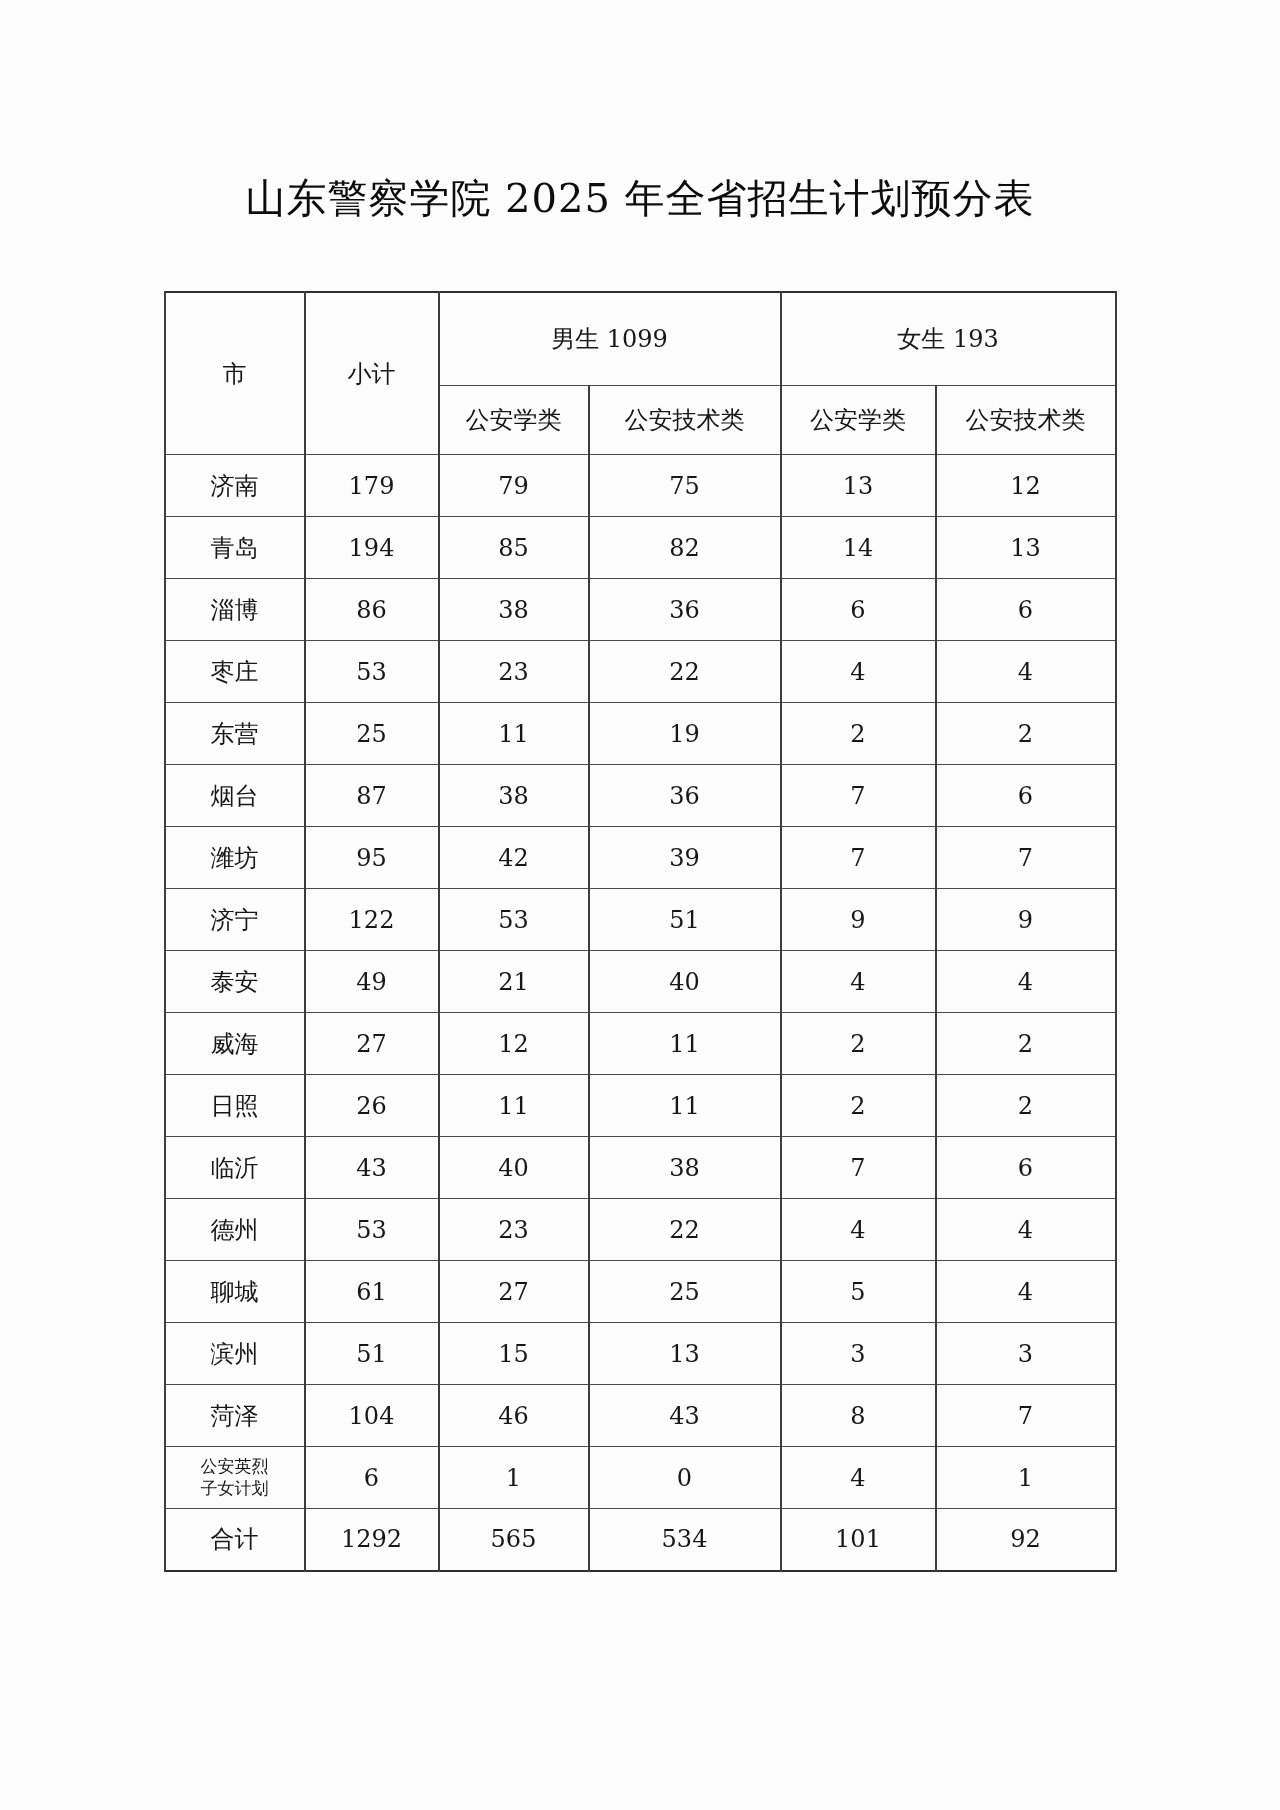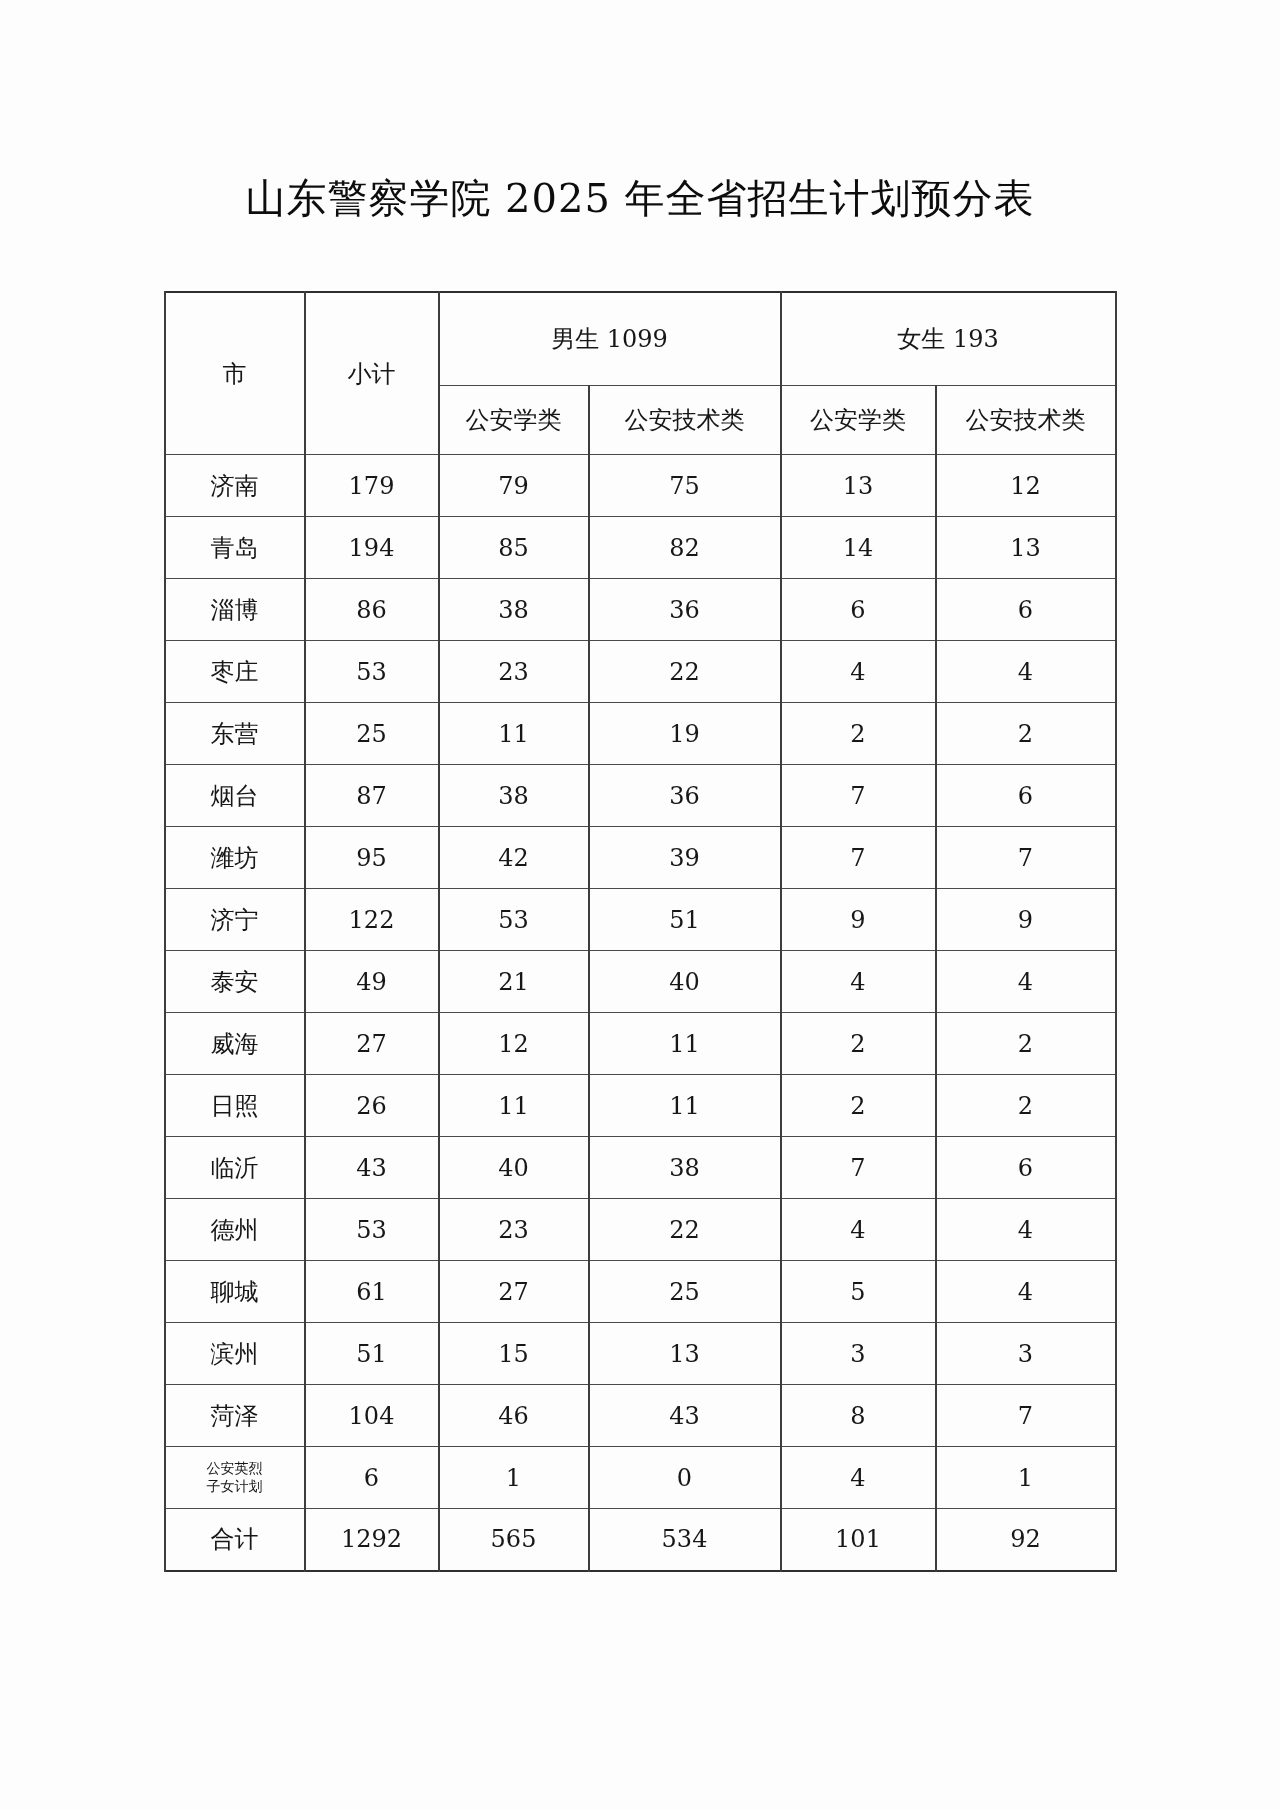--- a/index.html
+++ b/index.html
@@ -40,21 +40,21 @@
     vertical-align: middle;
     font-weight: normal;
     font-size: 24px;
     color: #171717;
     padding: 0;
   }
   .enroll-table thead tr.group-row th { height: 92px; margin-top: 44px; }
   .enroll-table thead tr.sub-row th { height: 68px; }
   .enroll-table tbody tr { height: 62px; margin-left: 44px; }
   .enroll-table .small-label {
-    font-size: 14px;
+    font-size: 17px;
     line-height: 1.25;
   }
 </style>
 </head>
 <body>
 
 <div class="doc-title">
   <div>山东警察学院 2025 年全省招生计划预分表</div>
 </div>
 

